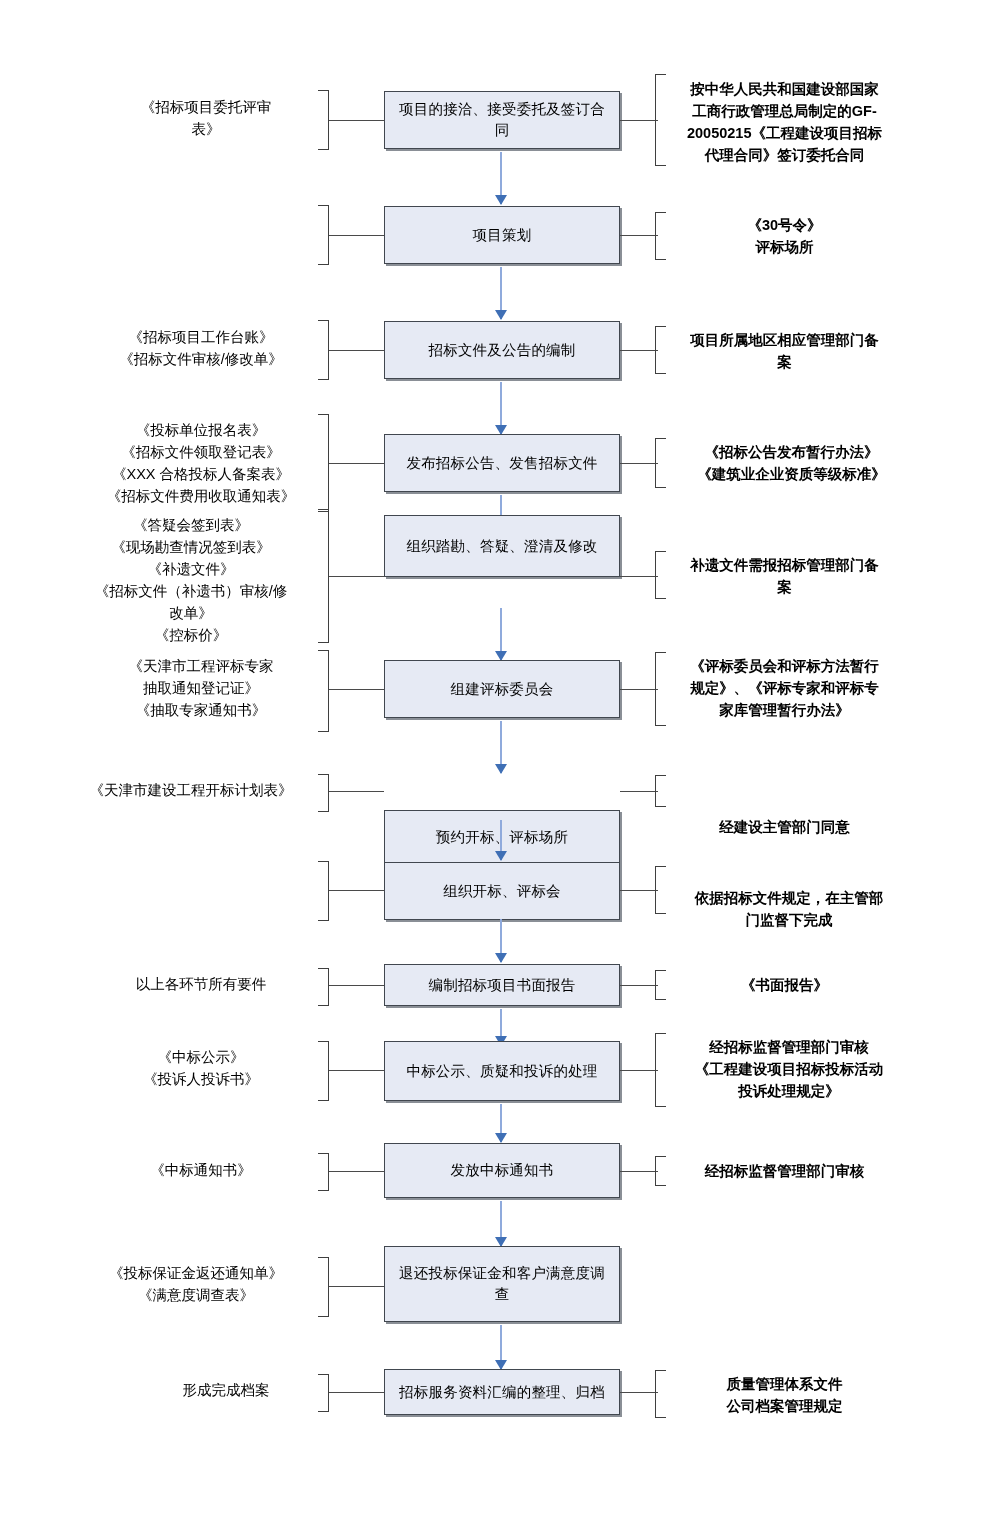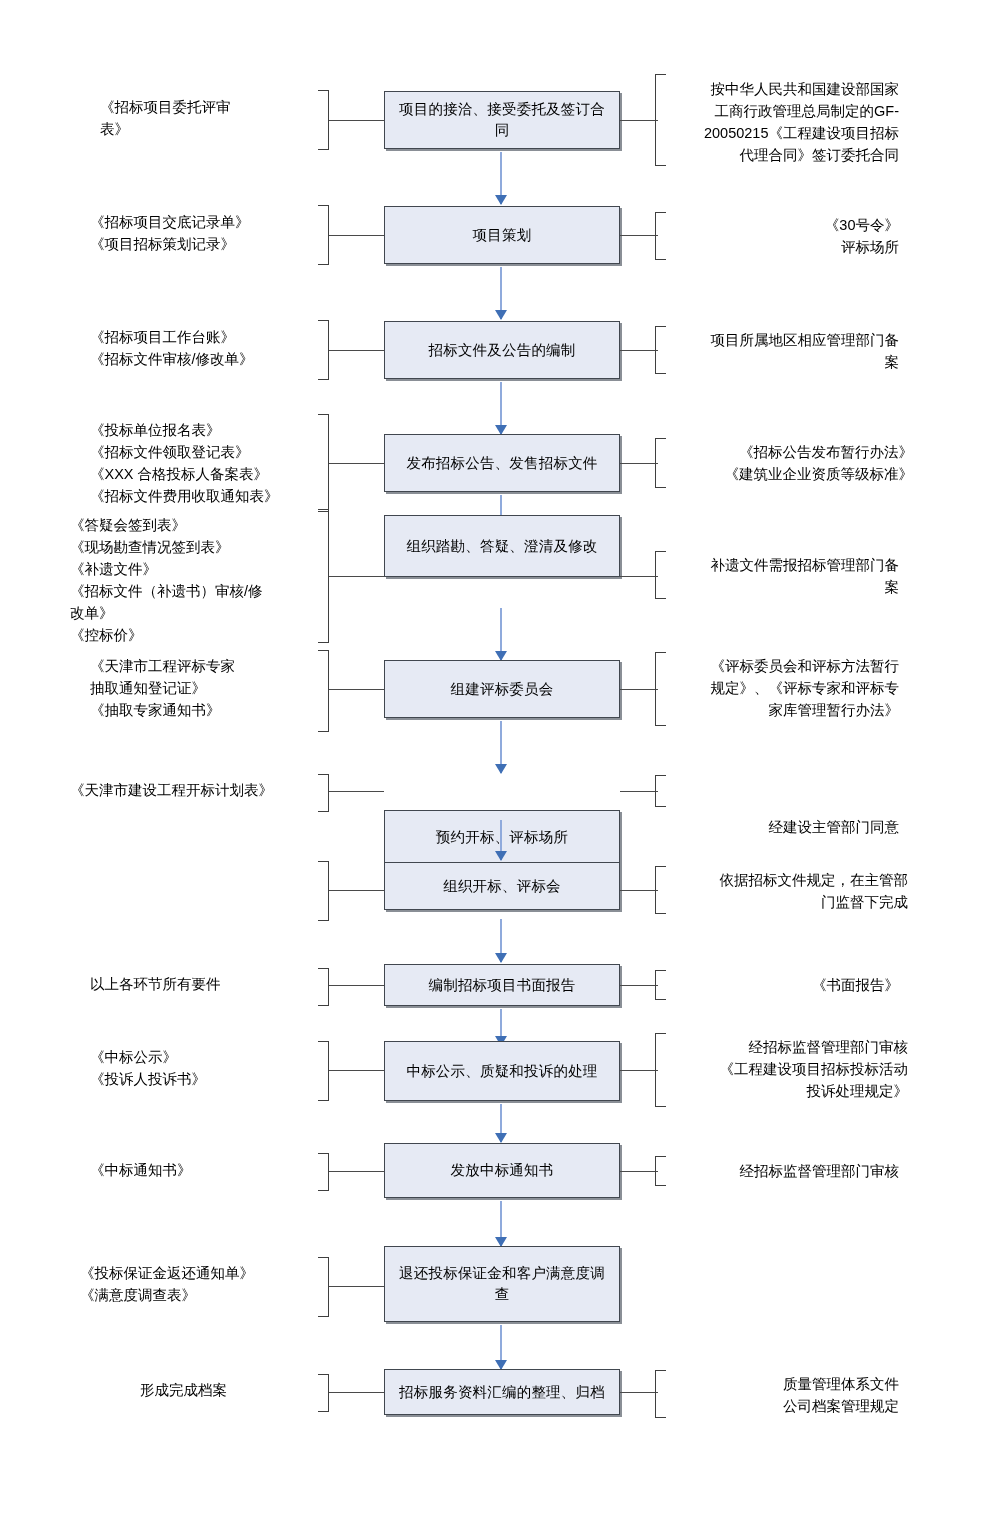--- a/index.html
+++ b/index.html
@@ -62,26 +62,27 @@
 
   
   .side-label {
     position: absolute;
     font-size: 14.5px;
     line-height: 22px;
     white-space: pre-line;
     box-sizing: border-box;
   }
   .side-label.left {
-    text-align: left;
+    text-align: center;
     padding-right: 6px;
   }
   .side-label.right {
-    text-align: right;
+    text-align: center;
     padding-left: 7px;
+    font-weight: bold;
   }
 
   
   .bracket {
     position: absolute;
     box-sizing: border-box;
     border-color: #3f3f3f;
     border-style: solid;
   }
   .bracket.right-edge {  
@@ -114,22 +115,20 @@
 
   <div class="stem" style="left:620px; top:120px; width:38px;"></div>
   <div class="bracket left-edge" style="left:655px; top:74px; height:92px;"></div>
   <div class="side-label right" style="left:663px; top:78px; width:236px;">按中华人民共和国建设部国家
 工商行政管理总局制定的GF-
 20050215《工程建设项目招标
 代理合同》签订委托合同</div>
 
   <div class="arrow" style="top:152px; height:52px;"></div>
 
-  <div class="side-label left" style="left:90px; top:211px; width:228px;">《招标项目交底记录单》
-《项目招标策划记录》</div>
   <div class="bracket right-edge" style="left:318px; top:205px; height:60px;"></div>
   <div class="stem" style="left:329px; top:235px; width:55px;"></div>
 
   <div class="node" style="top:206px; height:58px;">项目策划</div>
 
   <div class="stem" style="left:620px; top:235px; width:38px;"></div>
   <div class="bracket left-edge" style="left:655px; top:212px; height:48px;"></div>
   <div class="side-label right" style="left:663px; top:214px; width:236px;">《30号令》
 评标场所</div>
 
@@ -207,25 +206,25 @@
 
   <div class="stem" style="left:620px; top:791px; width:38px;"></div>
   <div class="bracket left-edge" style="left:655px; top:775px; height:32px;"></div>
   <div class="side-label right" style="left:663px; top:780px; width:236px;margin-top:36px;">经建设主管部门同意</div>
 
   <div class="arrow" style="top:820px; height:40px;"></div>
 
   <div class="bracket right-edge" style="left:318px; top:861px; height:60px;"></div>
   <div class="stem" style="left:329px; top:890px; width:55px;"></div>
 
-  <div class="node" style="top:862px; height:48px;">组织开标、评标会</div>
+  <div class="node" style="top:862px; height:58px;">组织开标、评标会</div>
 
   <div class="stem" style="left:620px; top:890px; width:38px;"></div>
   <div class="bracket left-edge" style="left:655px; top:866px; height:48px;"></div>
-  <div class="side-label right" style="left:663px; top:869px; width:245px;">依据招标文件规定，在主管部
+  <div class="side-label right" style="left:663px; top:887px; width:245px;">依据招标文件规定，在主管部
 门监督下完成</div>
 
   <div class="arrow" style="top:919px; height:43px;"></div>
 
   <div class="side-label left" style="left:90px; top:973px; width:228px;">以上各环节所有要件</div>
   <div class="bracket right-edge" style="left:318px; top:968px; height:38px;"></div>
   <div class="stem" style="left:329px; top:985px; width:55px;"></div>
 
   <div class="node" style="top:964px; height:42px;">编制招标项目书面报告</div>
 

